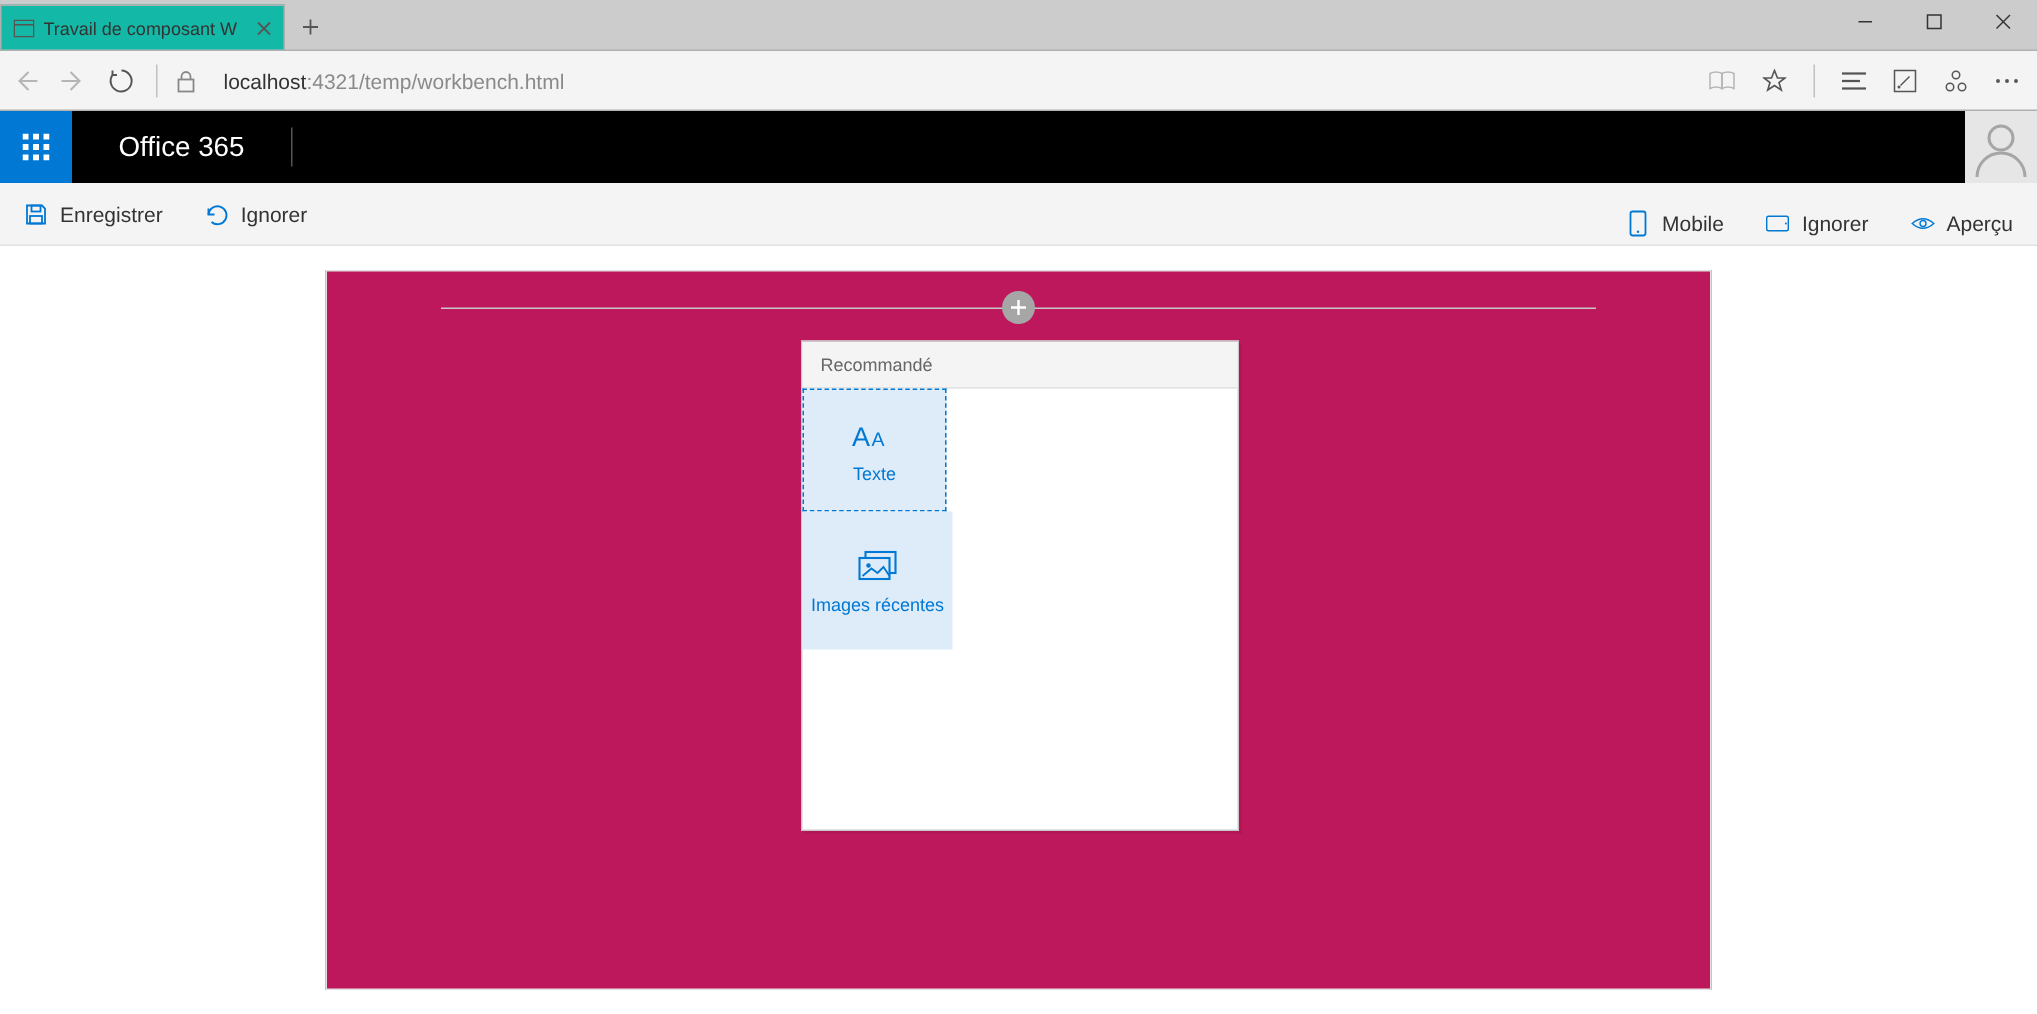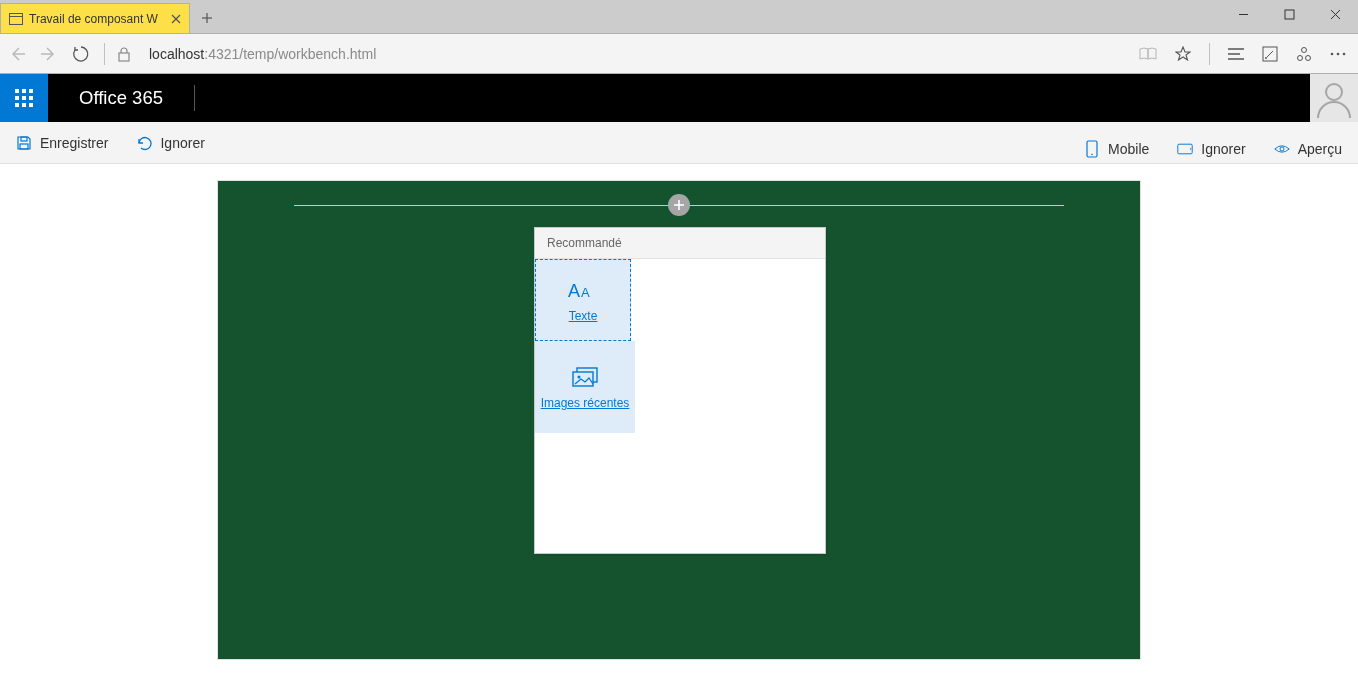--- a/index.html
+++ b/index.html
@@ -1,20 +1,20 @@
 <!DOCTYPE html>
 <html><head>
 <meta charset="utf-8">
 <style>
   * { box-sizing: border-box; margin: 0; padding: 0; font-family: "Segoe UI", Arial, sans-serif; }
   html, body { width: 1358px; height: 676px; overflow: hidden; background: #fff; }
 
   
   .tabbar { height: 34px; background: #cccccc; display: flex; align-items: flex-end; border-bottom: 1px solid #b0b0b0; position: relative; }
-  .tab { height: 30px; min-width: 190px; background: #fde047; border: 1px solid #b0b0b0; border-bottom: none; display: flex; align-items: center; padding: 0 8px; margin-left: 0; font-size: 12px; color: #333; position: relative; }
+  .tab { height: 30px; min-width: 190px; background: #14b8a6; border: 1px solid #b0b0b0; border-bottom: none; display: flex; align-items: center; padding: 0 8px; margin-left: 0; font-size: 12px; color: #333; position: relative; }
   .tab .icon { margin-right: 6px; color: #555; }
   .tab .close { margin-left: auto; cursor: pointer; color: #555; }
   .newtab { width: 34px; height: 30px; display: flex; align-items: center; justify-content: center; color: #555; cursor: pointer; }
   .win-controls { position: absolute; right: 0; top: 0; height: 34px; display: flex; }
   .win-btn { width: 46px; height: 28px; display: flex; align-items: center; justify-content: center; color: #333; cursor: pointer; }
 
   .addrbar { height: 40px; background: #f4f4f4; border-bottom: 1px solid #b0b0b0; display: flex; align-items: center; padding: 0 8px; gap: 12px; }
   .nav-ico { color: #555; cursor: pointer; width: 20px; text-align: center; }
   .nav-ico.disabled { color: #b5b5b5; cursor: default; }
   .sep { width: 1px; height: 22px; background: #c0c0c0; }
@@ -31,34 +31,34 @@
   .avatar { margin-left: auto; width: 48px; height: 48px; background: #e6e6e6; display: flex; align-items: center; justify-content: center; }
 
   
   .cmdbar { height: 42px; background: #f4f4f4; border-bottom: 1px solid #e1e1e1; display: flex; align-items: center; padding: 0 16px; font-size: 14px; color: #333; }
   .cmd { display: flex; align-items: center; gap: 8px; margin-right: 28px; cursor: pointer; }
   .cmd .ico { color: #0078d4; width: 16px; height: 16px; display: flex; align-items: center; justify-content: center; }
   .cmd-right { margin-left: auto; display: flex; align-items: center; margin-top: 12px; }
 
   
   .canvas-wrap { display: flex; justify-content: center; padding-top: 16px; }
-  .page { width: 924px; min-height: 480px; border: 1px solid #e1e1e1; background: #14532d; padding-top: 24px; position: relative; }
+  .page { width: 924px; min-height: 480px; border: 1px solid #e1e1e1; background: #be185d; padding-top: 24px; position: relative; }
   .add-line { position: relative; height: 0; margin: 0 76px; }
   .add-line .hr { height: 1px; background: #c8c8c8; }
   .add-btn { position: absolute; left: 50%; top: -11px; transform: translateX(-50%); width: 22px; height: 22px; border-radius: 50%; background: #a6a6a6; color: #fff; display: flex; align-items: center; justify-content: center; cursor: pointer; font-size: 16px; line-height: 1; }
 
   
   .picker { position: absolute; left: 316px; top: 46px; width: 292px; background: #fff; border: 1px solid #c8c8c8; box-shadow: 2px 2px 0 rgba(0,0,0,0.06); }
   .picker-hdr { background: #f4f4f4; font-size: 12px; color: #666; padding: 8px 12px; border-bottom: 1px solid #e1e1e1; }
   .picker-body { height: 294px; }
   .tile { width: 96px; height: 82px; display: flex; flex-direction: column; align-items: center; justify-content: center; gap: 6px; font-size: 12px; color: #0078d4; cursor: pointer; text-align: center; }
   .tile.selected { background: #deecf9; border: 1px dashed #0078d4; }
   .tile.recent { background: #deecf9; width: 100px; height: 92px; }
   .tile .ico { height: 26px; display: flex; align-items: center; justify-content: center; }
-  .tile span.label { line-height: 1.2; text-decoration: underline; }
+  .tile span.label { line-height: 1.2; }
 
   svg { display: block; }
 </style>
 </head>
 <body>
 
 <div class="tabbar">
   <div class="tab">
     <span class="icon">
       <svg width="14" height="12" viewBox="0 0 14 12">

